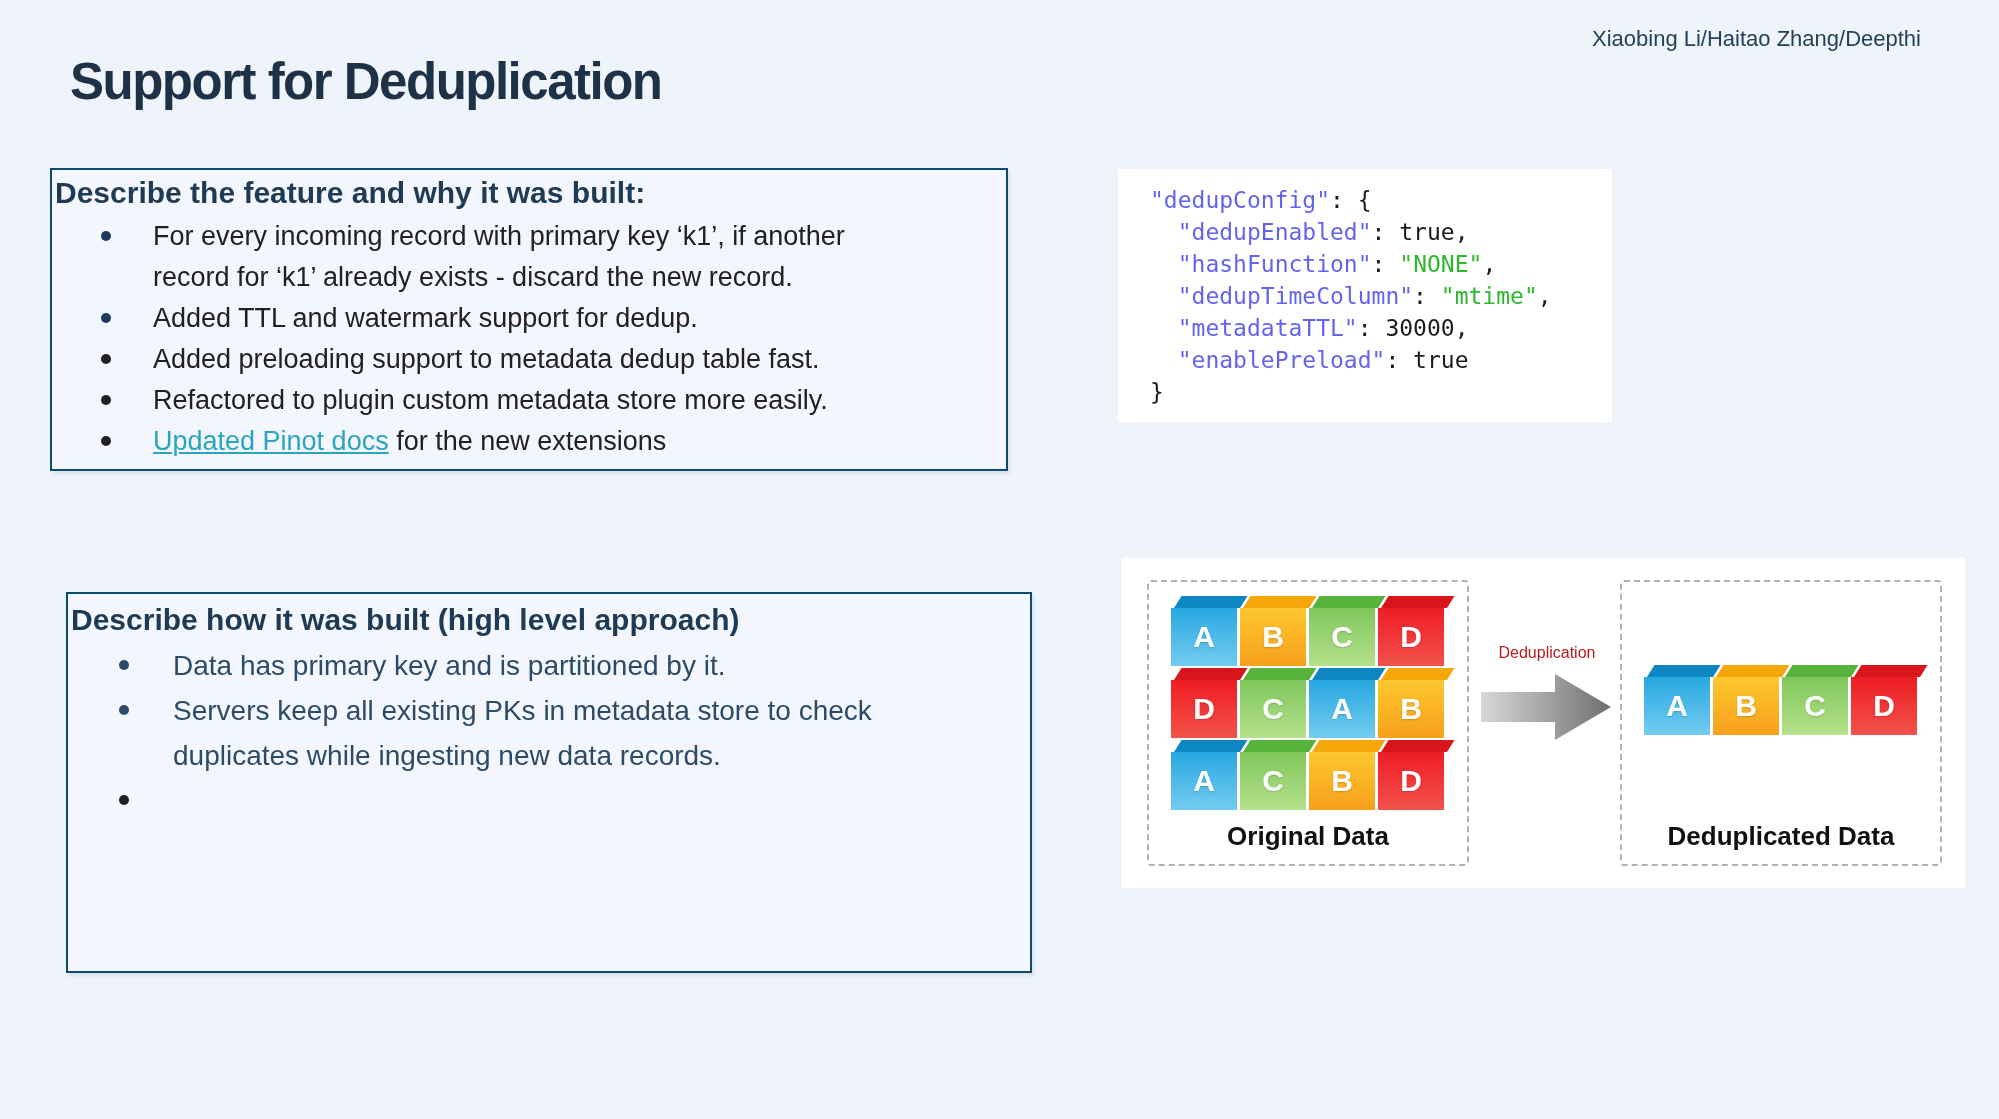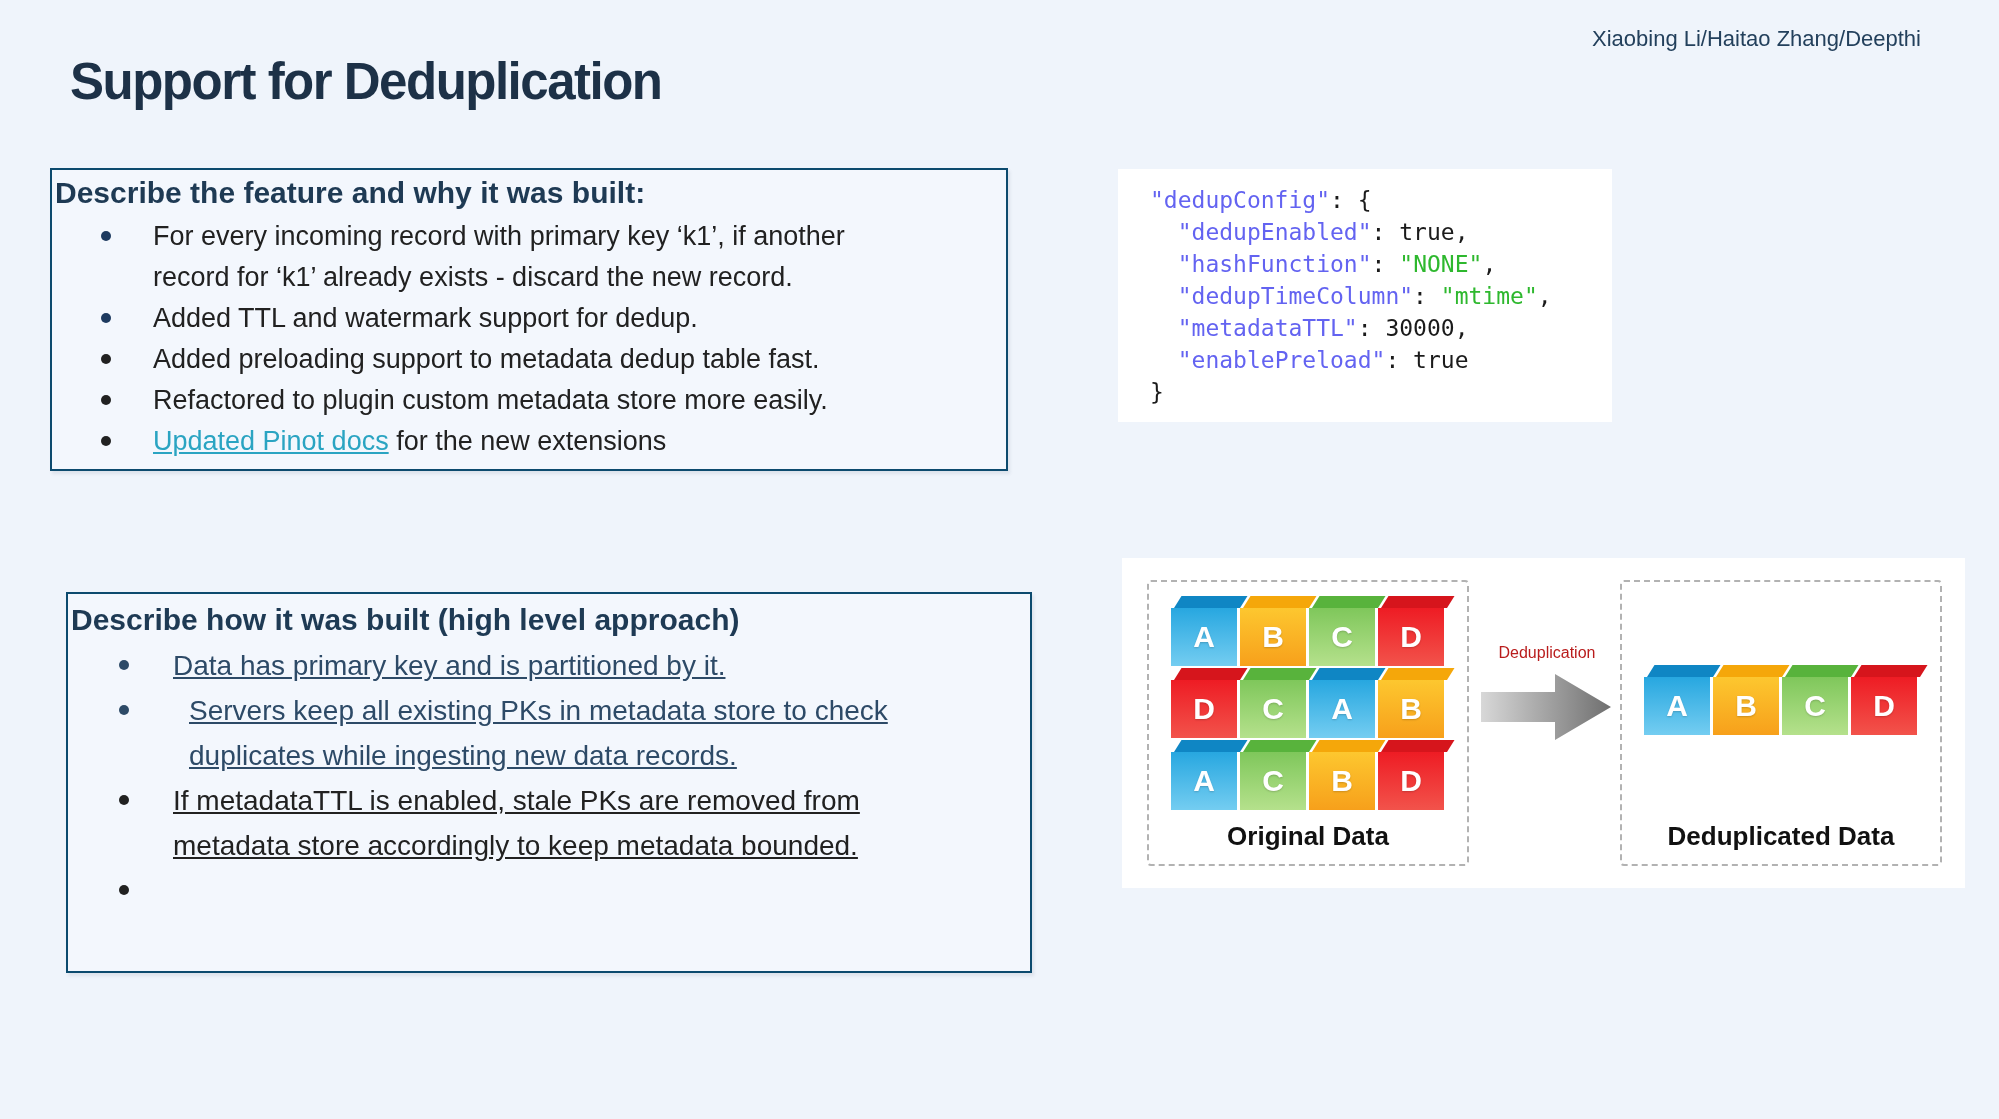--- a/index.html
+++ b/index.html
@@ -27,21 +27,21 @@
     box-sizing:border-box;
   }
   .box1{left:50px;top:168px;width:958px;height:303px;padding:3px 10px 0 3px;}
   .box2{left:66px;top:592px;width:966px;height:381px;padding:6px 10px 0 3px;}
   .box-heading{
     font-size:30px;font-weight:700;color:#1e3a54;line-height:40px;
   }
   ul.bullets{list-style:none;margin:3px 0 0 0;padding:0;}
   ul.bullets li{display:flex;align-items:flex-start;}
   .box1 li{font-size:27px;line-height:41px;padding-left:46px;}
-  .box2 li{font-size:28px;line-height:45px;padding-left:48px;text-decoration:underline;}
+  .box2 li{font-size:28px;line-height:45px;padding-left:48px;}
   .dot{flex:none;width:10px;height:10px;border-radius:50%;background:currentColor;}
   .box1 .dot{margin:15px 42px 0 0;}
   .box2 .dot{margin:17px 44px 0 0;}
   .li-text{white-space:pre-line;}
   a.doc-link{color:var(--link,#2aa4c2);text-decoration:underline;cursor:pointer;}
   
   .code-panel{
     position:absolute;left:1118px;top:169px;width:494px;height:253px;
     background:#ffffff;box-sizing:border-box;padding:15px 0 0 32px;
   }
@@ -127,29 +127,24 @@
     <pre id="code-block"><div class="code-line"><span class="tok-key">"dedupConfig"</span><span class="tok-pln">: {</span></div><div class="code-line"><span class="tok-pln">  </span><span class="tok-key">"dedupEnabled"</span><span class="tok-pln">: true,</span></div><div class="code-line"><span class="tok-pln">  </span><span class="tok-key">"hashFunction"</span><span class="tok-pln">: </span><span class="tok-str">"NONE"</span><span class="tok-pln">,</span></div><div class="code-line"><span class="tok-pln">  </span><span class="tok-key">"dedupTimeColumn"</span><span class="tok-pln">: </span><span class="tok-str">"mtime"</span><span class="tok-pln">,</span></div><div class="code-line"><span class="tok-pln">  </span><span class="tok-key">"metadataTTL"</span><span class="tok-pln">: 30000,</span></div><div class="code-line"><span class="tok-pln">  </span><span class="tok-key">"enablePreload"</span><span class="tok-pln">: true</span></div><div class="code-line"><span class="tok-pln">}</span></div></pre>
   </section>
 
   <section class="tbox box2">
     <div class="box-heading">Describe how it was built (high level approach)</div>
     <ul class="bullets" id="how-list">
         <li style="color: rgb(45, 74, 103);">
           <span class="dot"></span>
           <div class="li-text">Data has primary key and is partitioned by it.</div>
         </li>
-        <li style="color: rgb(45, 74, 103); gap: 16px;">
+        <li style="color: rgb(45, 74, 103);">
           <span class="dot"></span>
           <div class="li-text">Servers keep all existing PKs in metadata store to check
 duplicates while ingesting new data records.</div>
-        </li>
-        <li>
-          <span class="dot"></span>
-          <div class="li-text">If metadataTTL is enabled, stale PKs are removed from
-metadata store accordingly to keep metadata bounded.</div>
         </li>
         <li>
           <span class="dot"></span>
         </li>
       </ul>
   </section>
 
   <section class="diagram-panel">
 
     <div class="dashed-box orig-box">

